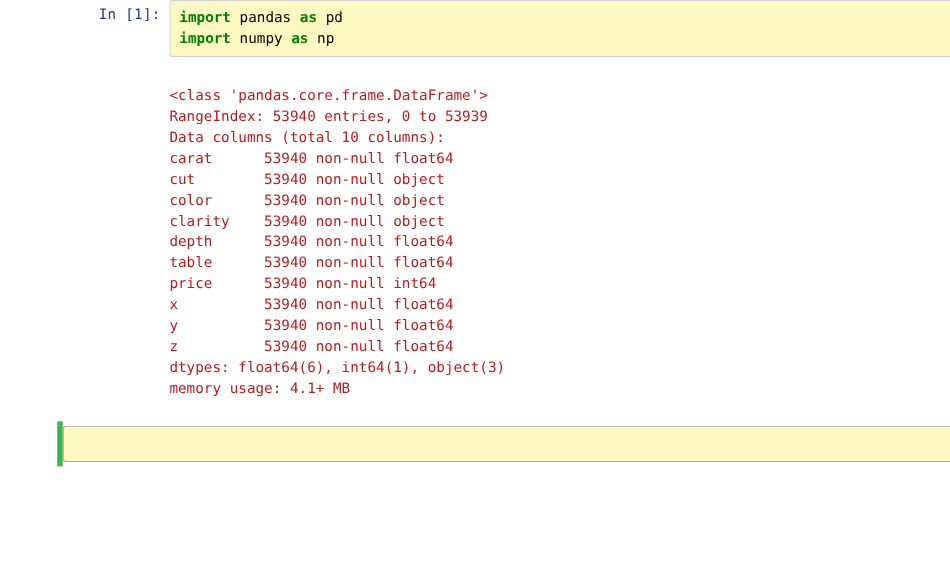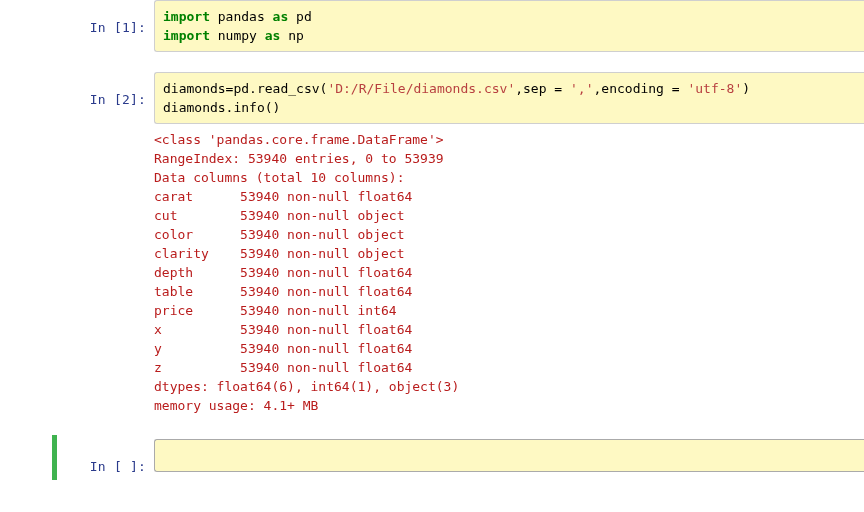--- a/index.html
+++ b/index.html
@@ -17,21 +17,21 @@
 
   .cell { margin: 0 0 20px 0; position: relative; }
   .row {
     display: flex;
     align-items: stretch;
   }
   .prompt {
     width: 154px;
     flex: 0 0 154px;
     text-align: right;
-    padding: 18px 8px 0 0;
+    padding: 4px 8px 0 0;
     color: #2a3a8b;
     letter-spacing: 0.2px;
     font-family: inherit;
   }
   .prompt.out { color: #2a3a8b; }
   .input-area {
     flex: 1;
     min-width: 0;
   }
   .code-container {
@@ -76,27 +76,20 @@
       <div class="prompt">In  [1]:</div>
       <div class="input-area">
         <div class="code-container"><span class="tok-kw">import</span><span> pandas </span><span class="tok-kw">as</span><span> pd
 </span><span class="tok-kw">import</span><span> numpy </span><span class="tok-kw">as</span><span> np</span></div>
       </div>
     </div>
   </div>
 
   <div class="cell">
     <div class="row">
-      <div class="prompt">In  [2]:</div>
-      <div class="input-area">
-        <div class="code-container"><span>diamonds=pd.read_csv(</span><span class="tok-str">'D:/R/File/diamonds.csv'</span><span>,sep = </span><span class="tok-str">','</span><span>,encoding = </span><span class="tok-str">'utf-8'</span><span>)
-diamonds.info()</span></div>
-      </div>
-    </div>
-    <div class="row">
       <div class="prompt out"></div>
       <div class="input-area">
         <div class="output-area">&lt;class 'pandas.core.frame.DataFrame'&gt;
 RangeIndex: 53940 entries, 0 to 53939
 Data columns (total 10 columns):
 carat      53940 non-null float64
 cut        53940 non-null object
 color      53940 non-null object
 clarity    53940 non-null object
 depth      53940 non-null float64
@@ -106,20 +99,19 @@
 y          53940 non-null float64
 z          53940 non-null float64
 dtypes: float64(6), int64(1), object(3)
 memory usage: 4.1+ MB</div>
       </div>
     </div>
   </div>
 
   <div class="cell selected-pad">
     <div class="row">
-      <div class="prompt">In  [ ]:</div>
       <div class="input-area">
         <div class="code-container"><span> </span></div>
       </div>
     </div>
   </div>
 
 </div>
 
 </body></html>

